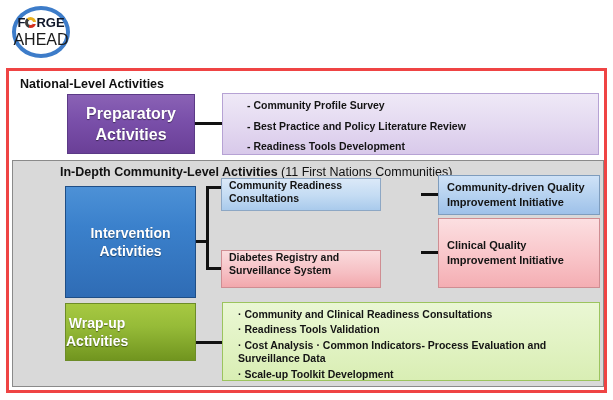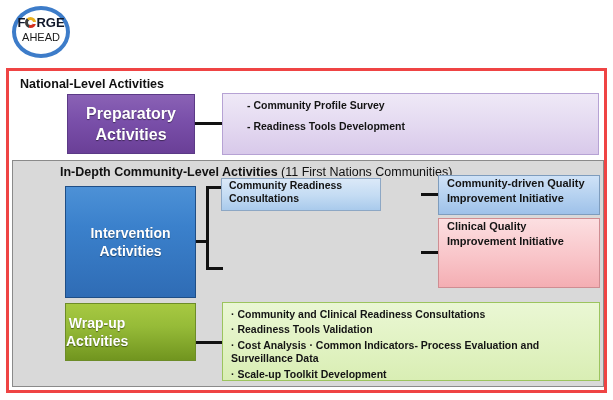--- a/index.html
+++ b/index.html
@@ -69,21 +69,21 @@
     width: 5px; height: 5px;
     border-radius: 50%;
     background: #ffffff;
   }
   #logo-ahead {
     position: absolute;
     left: 0;
     top: 27px;
     width: 66px;
     text-align: center;
-    font-size: 11px;
+    font-size: 16px;
     color: #1a1a1a;
   }
 
   
   #frame {
     position: absolute;
     left: 6px;
     top: 68px;
     width: 601px;
     height: 325px;
@@ -274,21 +274,21 @@
     border-color: #cf8d92;
   }
 
   .right-box {
     position: absolute;
     left: 425px;
     width: 162px;
     box-sizing: border-box;
     padding: 0 8px;
     display: flex;
-    align-items: flex-start;
+    align-items: center;
   }
   .right-box .txt {
     font-size: 11px;
     font-weight: bold;
     color: #141414;
     line-height: 1.35;
   }
   #box-community-qii {
     top: 14px;
     height: 40px;
@@ -350,21 +350,21 @@
   }
   #wrapup-list-box {
     position: absolute;
     left: 209px;
     top: 141px;
     width: 378px;
     height: 79px;
     border: 1px solid #9cc45e;
     background: linear-gradient(to bottom, #eaf7d4 0%, #e2f3c4 50%, #d9eeb4 100%);
     box-sizing: border-box;
-    padding: 5px 8px 0 8px;
+    padding: 5px 8px 0 15px;
   }
   .wrap-item {
     font-size: 10.5px;
     font-weight: bold;
     color: #141414;
     line-height: 1.28;
     margin-bottom: 2px;
     white-space: pre-line;
   }
 </style>
@@ -384,39 +384,43 @@
 
     <div id="prep-box">
       <div id="prep-label" style="white-space: pre-line;">Preparatory
 Activities</div>
     </div>
 
     <div id="prep-connector"></div>
 
     <div id="prep-list-box">
       <div class="prep-item">- Community Profile Survey</div>
+      <div class="prep-item">- Best Practice and Policy Literature  Review</div>
       <div class="prep-item">- Readiness Tools Development</div>
     </div>
   </div>
 
   <div id="indepth-section">
     <div id="indepth-title"><span class="bold">In-Depth Community-Level Activities</span><span> (11 First Nations Communities)</span></div>
 
     <div id="intervention-box">
       <div id="intervention-label" style="white-space: pre-line;">Intervention
 Activities</div>
     </div>
 
     <div id="brk-stem"></div>
     <div id="brk-vert"></div>
     <div id="brk-arm-top"></div>
     <div id="brk-arm-bot"></div>
 
     <div class="mid-box" id="box-community-readiness">
       <span class="txt">Community Readiness Consultations</span>
+    </div>
+    <div class="mid-box" id="box-diabetes-registry">
+      <span class="txt">Diabetes Registry and Surveillance System</span>
     </div>
 
     <div id="conn-top-right"></div>
     <div id="conn-bot-right"></div>
 
     <div class="right-box" id="box-community-qii">
       <span class="txt">Community-driven Quality Improvement Initiative</span>
     </div>
     <div class="right-box" id="box-clinical-qii">
       <span class="txt">Clinical Quality Improvement Initiative</span>

